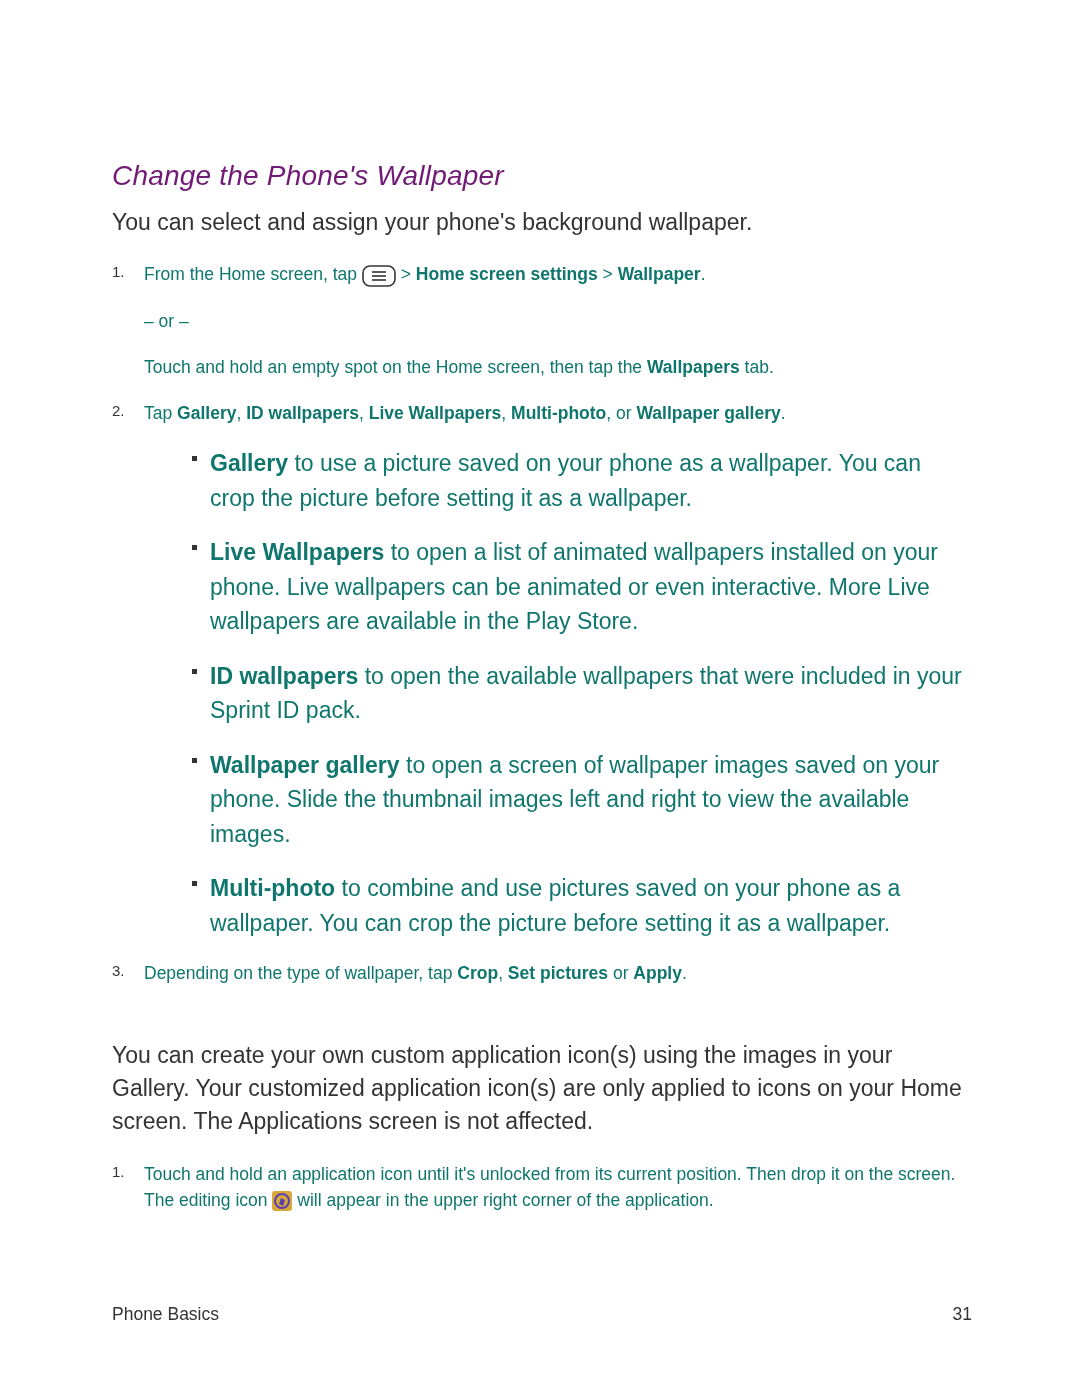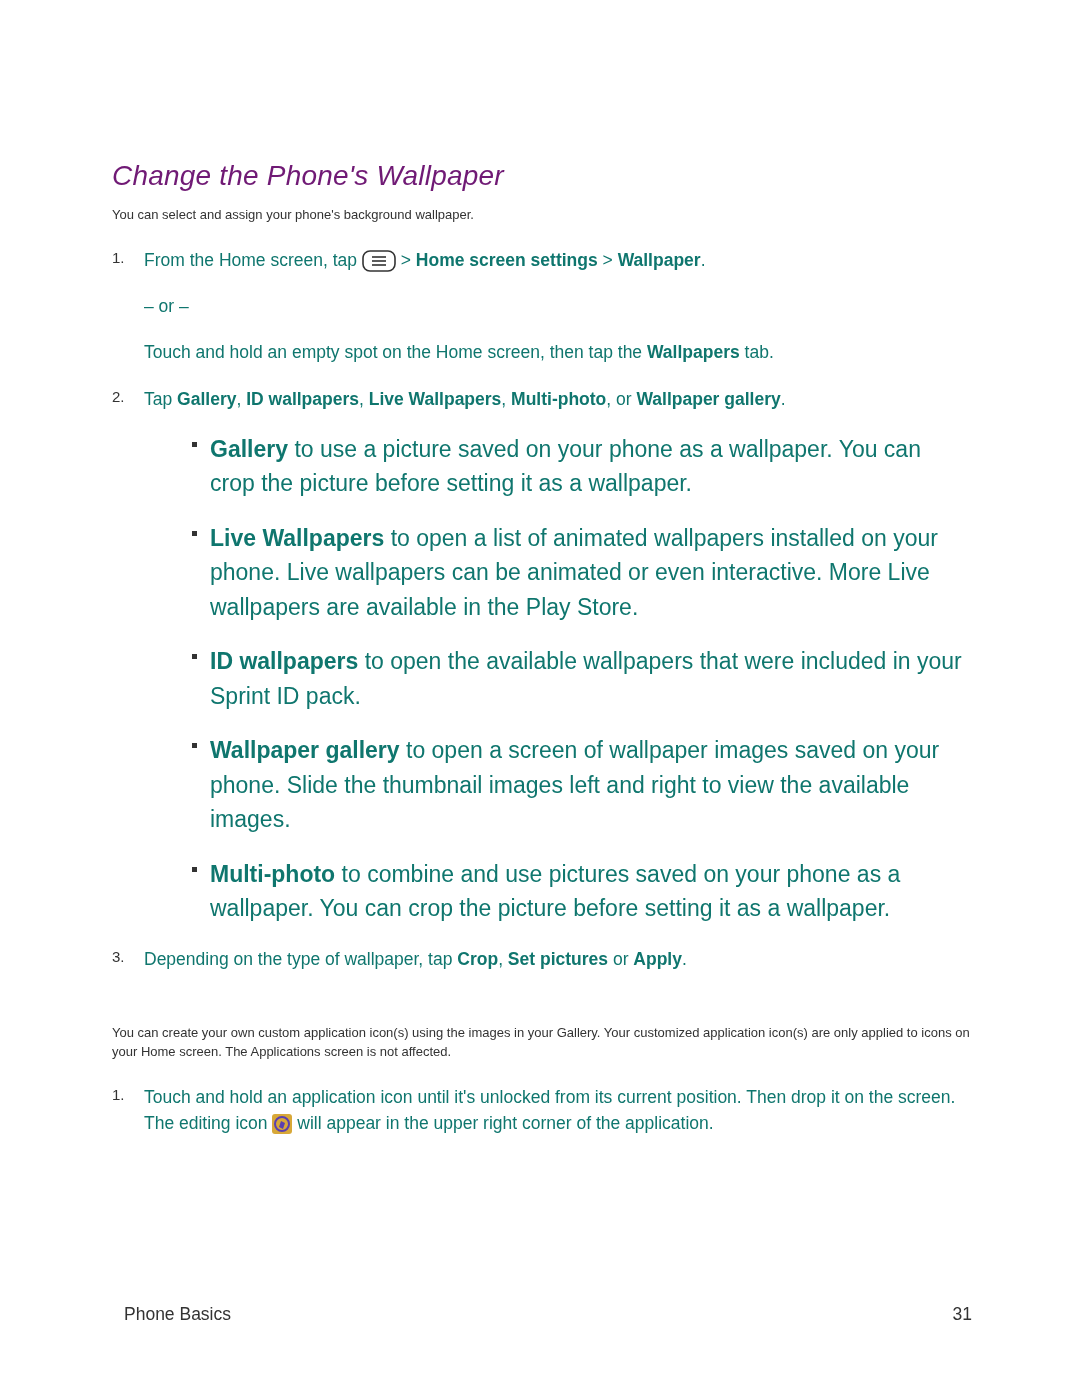--- a/index.html
+++ b/index.html
@@ -17,21 +17,21 @@
   h2.section-heading {
     font-family: Arial, Helvetica, sans-serif;
     font-style: italic;
     font-weight: 400;
     color: #701a75;
     font-size: 28px;
     margin-bottom: 14px;
     letter-spacing: 0.2px;
   }
   p.intro {
-    font-size: 13px;
+    font-size: 23px;
     line-height: 1.45;
     color: #333333;
     margin-bottom: 22px;
   }
   ol.steps {
     list-style: none;
     counter-reset: step;
     padding-left: 0;
     margin-bottom: 44px;
   }
@@ -81,21 +81,21 @@
     background: #333333;
     border-radius: 0;
   }
   .bold { font-weight: 700; }
   svg.inline-icon {
     vertical-align: middle;
     display: inline-block;
   }
   .footer {
     position: absolute;
-    left: 124px;
+    left: 112px;
     right: 108px;
     bottom: 72px;
     display: flex;
     justify-content: space-between;
     font-size: 17.5px;
     color: #333333;
   }
   .section-block { margin-bottom: 52px; }
 </style>
 </head>

